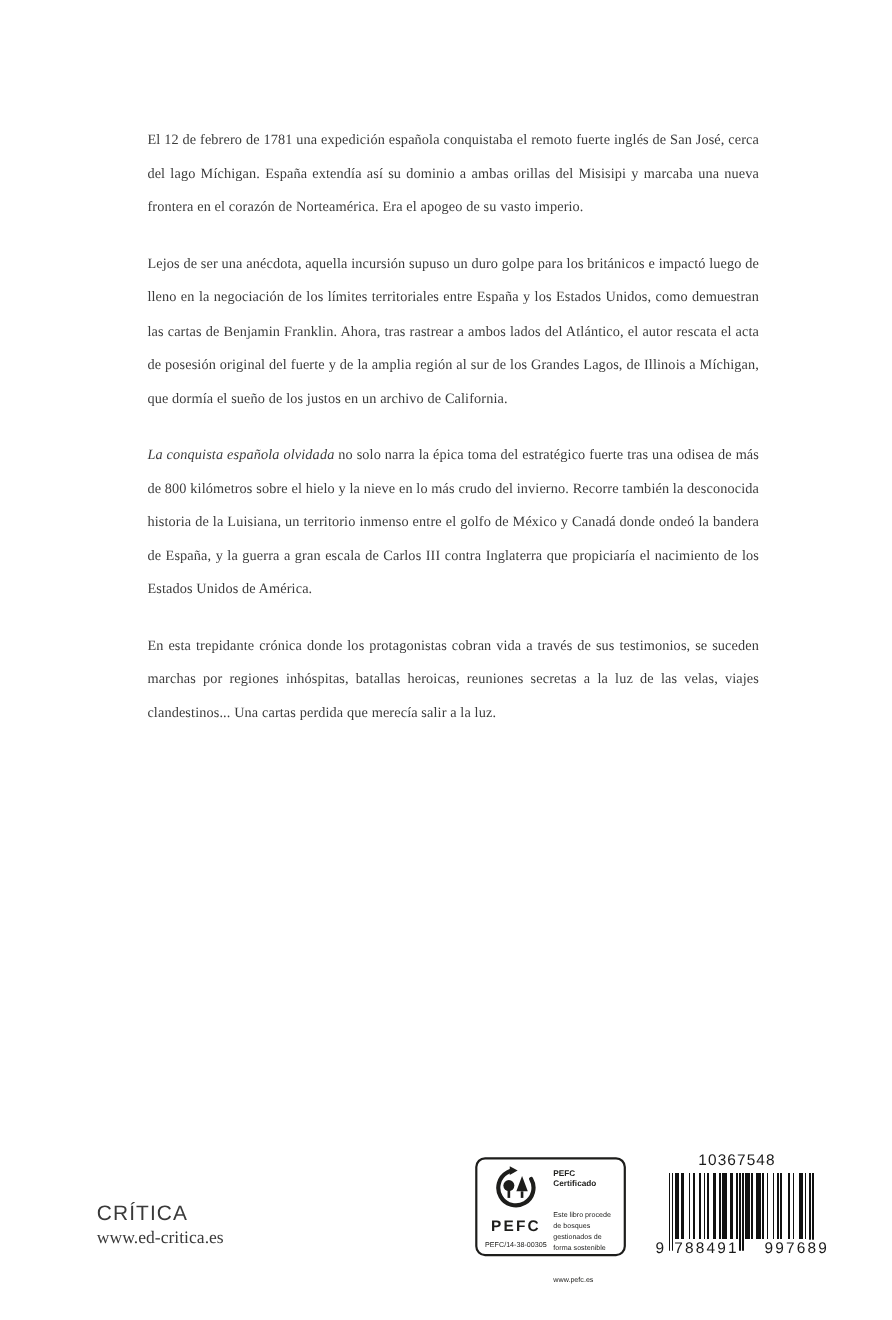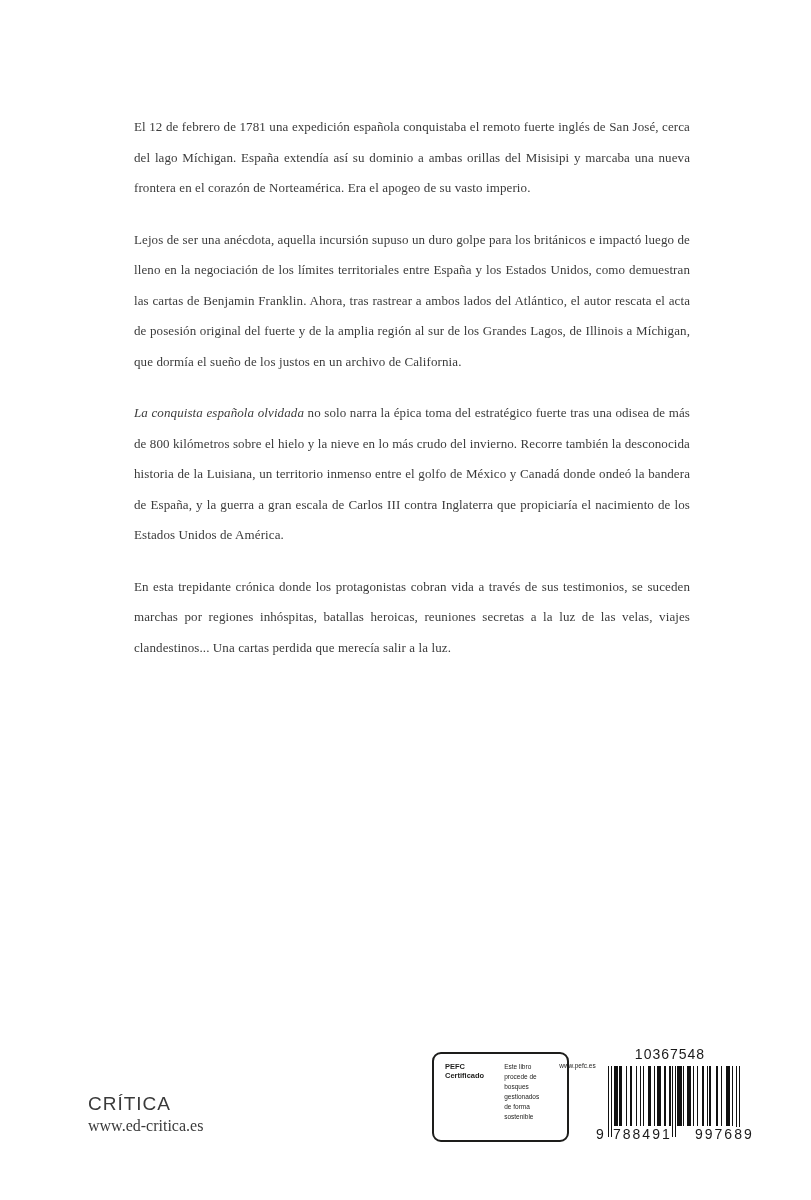--- a/index.html
+++ b/index.html
@@ -47,22 +47,22 @@
     font-family: "Liberation Sans", sans-serif; color: #1d1d1b;
   }
   .pefc-left {
     width: 58px; display: flex; flex-direction: column;
     align-items: center; justify-content: space-between;
   }
   .pefc-swirl { width: 40px; height: 40px; }
   .pefc-wordmark { font-weight: bold; font-size: 14px; letter-spacing: 2px; line-height: 1; }
   .pefc-license { font-size: 6.5px; white-space: nowrap; }
   .pefc-right {
-    flex: 1; display: flex; flex-direction: row;
-    justify-content: flex-end; padding: 3px 0 4px 5px; gap: 20px;
+    flex: 1; display: flex; flex-direction: column;
+    justify-content: space-between; padding: 3px 0 4px 5px; gap: 20px;
   }
   .pefc-title { font-size: 7.5px; font-weight: bold; }
   .pefc-desc { font-size: 6.5px; line-height: 1.55; }
   .pefc-site { font-size: 6.5px; }
 
   
   .barcode {
     position: absolute; left: 596px; top: 1046px;
     width: 148px; height: 100px;
     font-family: "Liberation Sans", sans-serif; color: #1a1a1a;
@@ -90,20 +90,32 @@
   <p><i>La conquista española olvidada</i><span> no solo narra la épica toma del estratégico fuerte tras una odisea de más de 800 kilómetros sobre el hielo y la nieve en lo más crudo del invierno. Recorre también la desconocida historia de la Luisiana, un territorio inmenso entre el golfo de México y Canadá donde ondeó la bandera de España, y la guerra a gran escala de Carlos III contra Inglaterra que propiciaría el nacimiento de los Estados Unidos de América.</span></p>
   <p><i></i><span>En esta trepidante crónica donde los protagonistas cobran vida a través de sus testimonios, se suceden marchas por regiones inhóspitas, batallas heroicas, reuniones secretas a la luz de las velas, viajes clandestinos... Una cartas perdida que merecía salir a la luz.</span></p>
 </section>
 
 <div class="publisher">
   <div class="publisher-name">CRÍTICA</div>
   <div class="publisher-site">www.ed-critica.es</div>
 </div>
 
 <div class="pefc-box">
+  <div class="pefc-left">
+    <svg class="pefc-swirl" viewBox="0 0 100 100" aria-hidden="true">
+      <circle cx="50" cy="52" r="40" fill="none" stroke="#1d1d1b" stroke-width="9.5" stroke-dasharray="200 51" stroke-linecap="round" transform="rotate(-30 50 52)"></circle>
+      <polygon points="36,3 36,23 54,13" fill="#1d1d1b"></polygon>
+      <circle cx="34" cy="47" r="12.5" fill="#1d1d1b"></circle>
+      <rect x="31" y="56" width="6" height="19" fill="#1d1d1b"></rect>
+      <polygon points="64,25 77,60 51,60" fill="#1d1d1b"></polygon>
+      <rect x="61" y="60" width="6" height="15" fill="#1d1d1b"></rect>
+    </svg>
+    <div class="pefc-wordmark">PEFC</div>
+    <div class="pefc-license">PEFC/14-38-00305</div>
+  </div>
   <div class="pefc-right">
     <div class="pefc-title">PEFC Certificado</div>
     <div class="pefc-desc">Este libro procede de bosques gestionados de forma sostenible</div>
     <div class="pefc-site">www.pefc.es</div>
   </div>
 </div>
 
 <div class="barcode">
   <span class="barcode-number">10367548</span>
   <svg class="barcode-bars" viewBox="0 0 95 71" preserveAspectRatio="none" aria-hidden="true">

